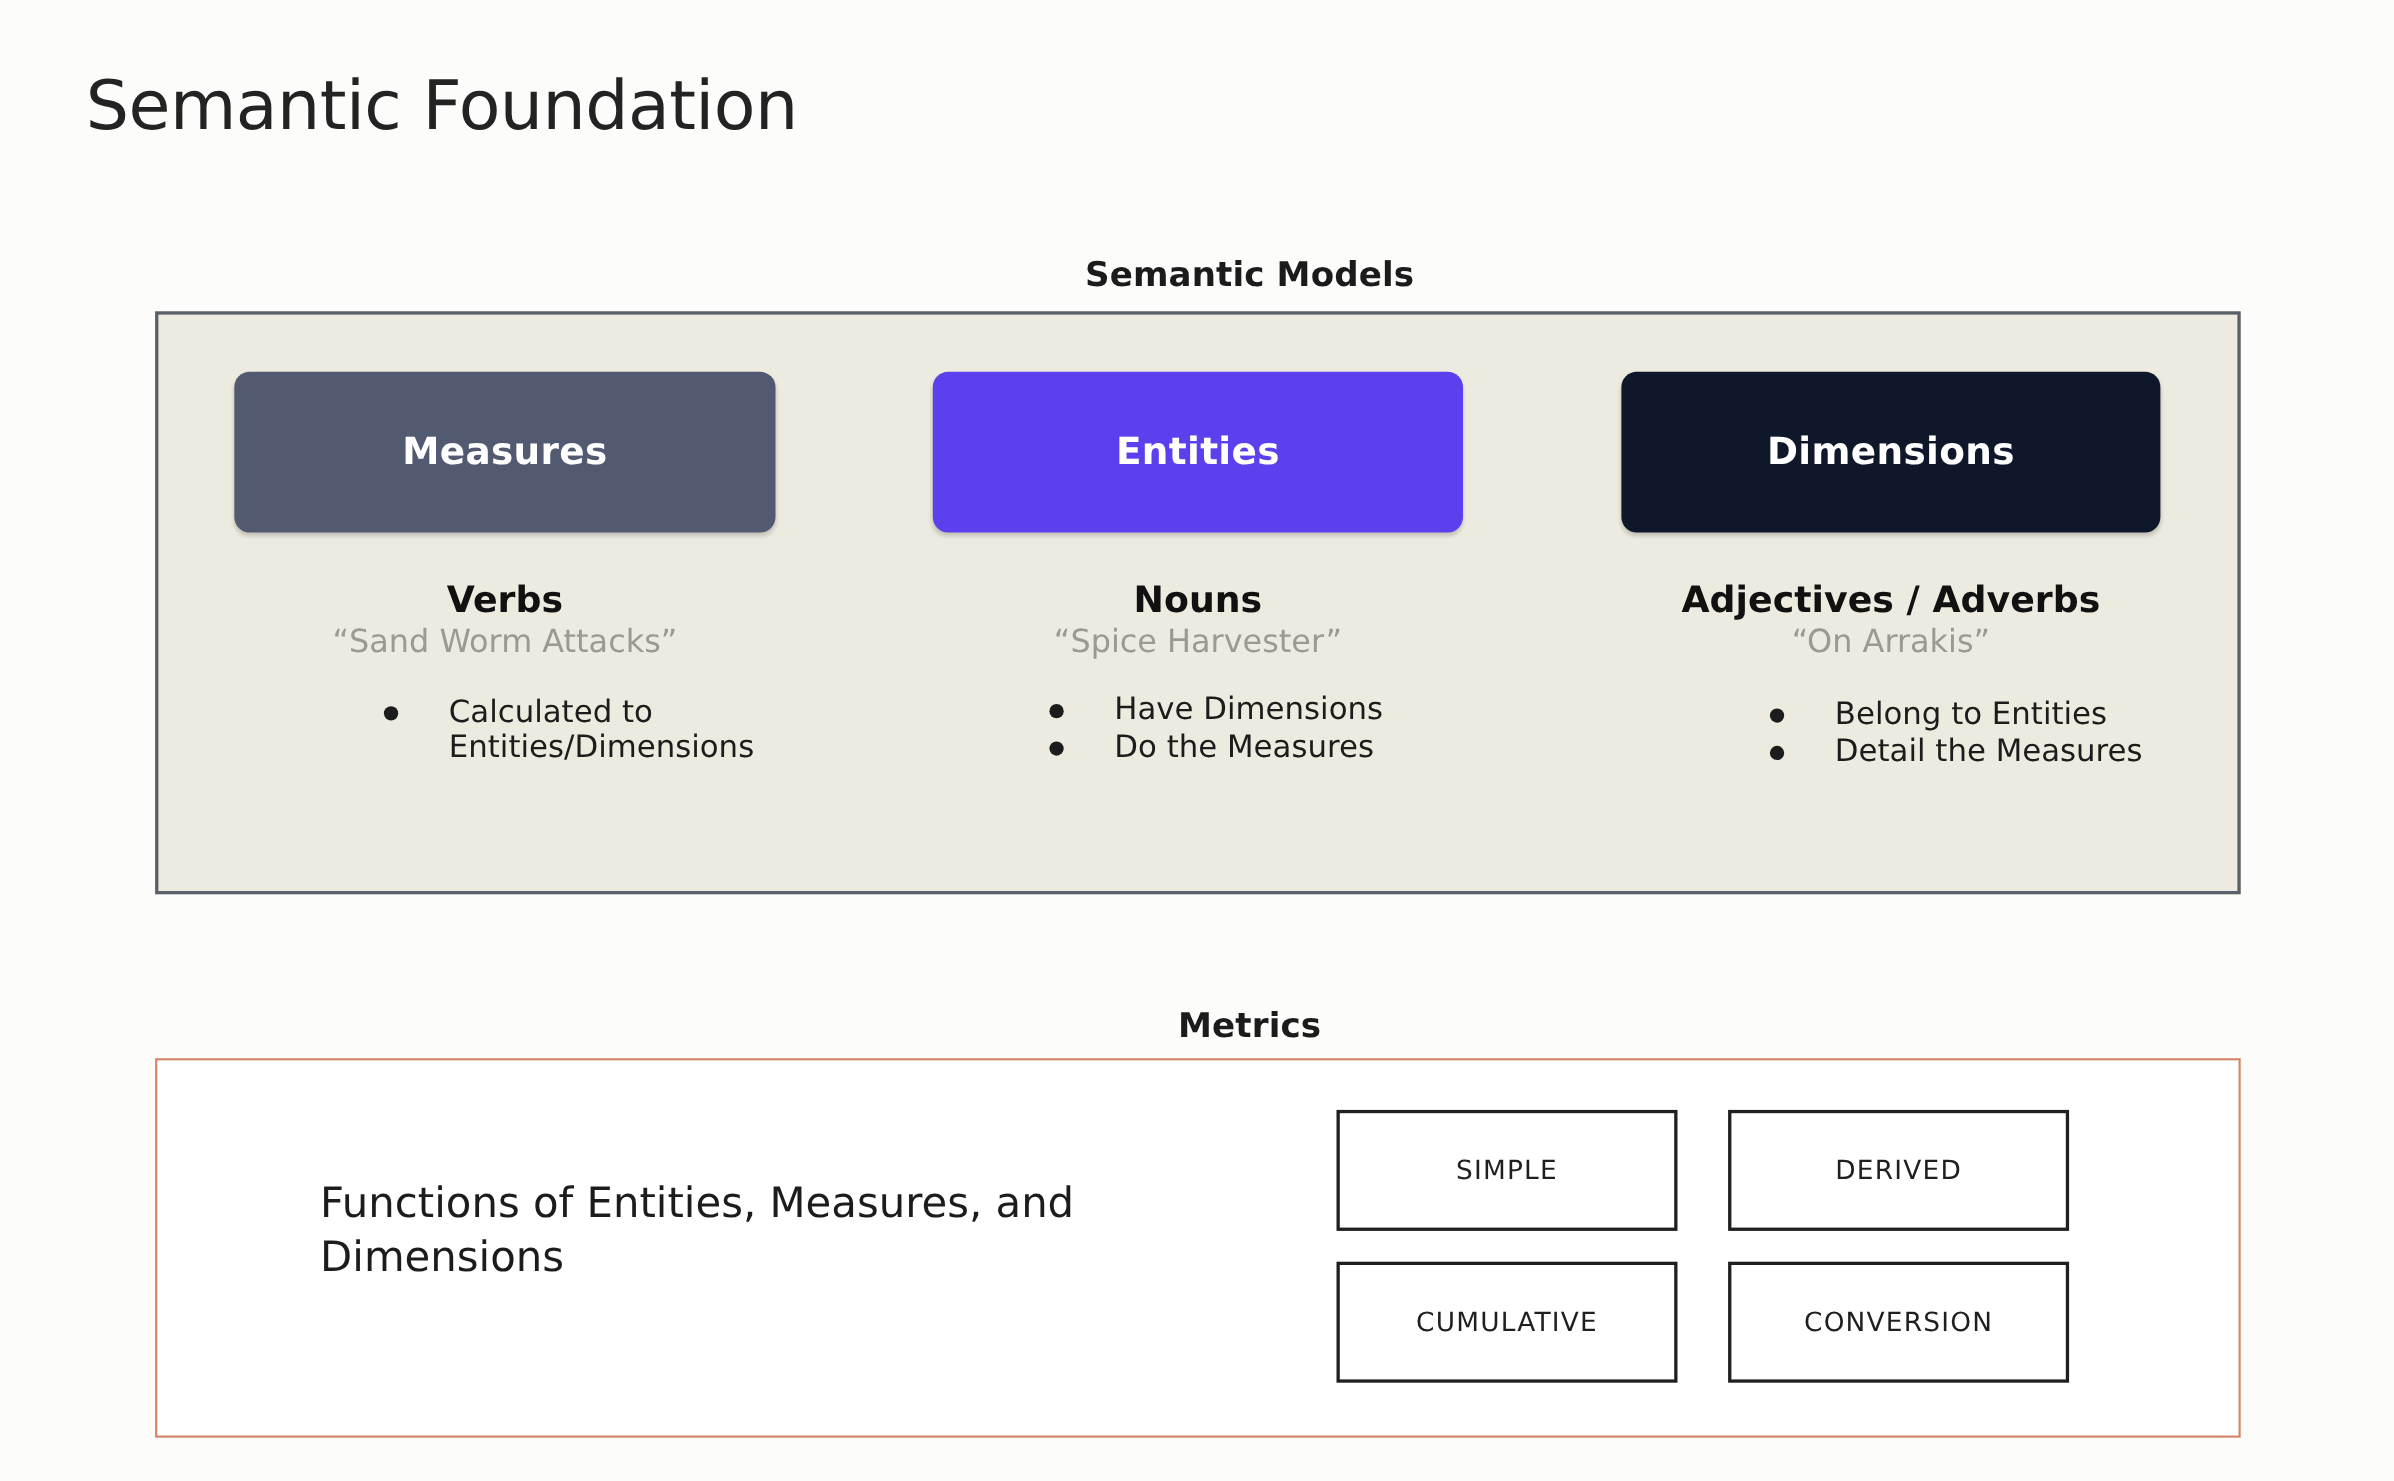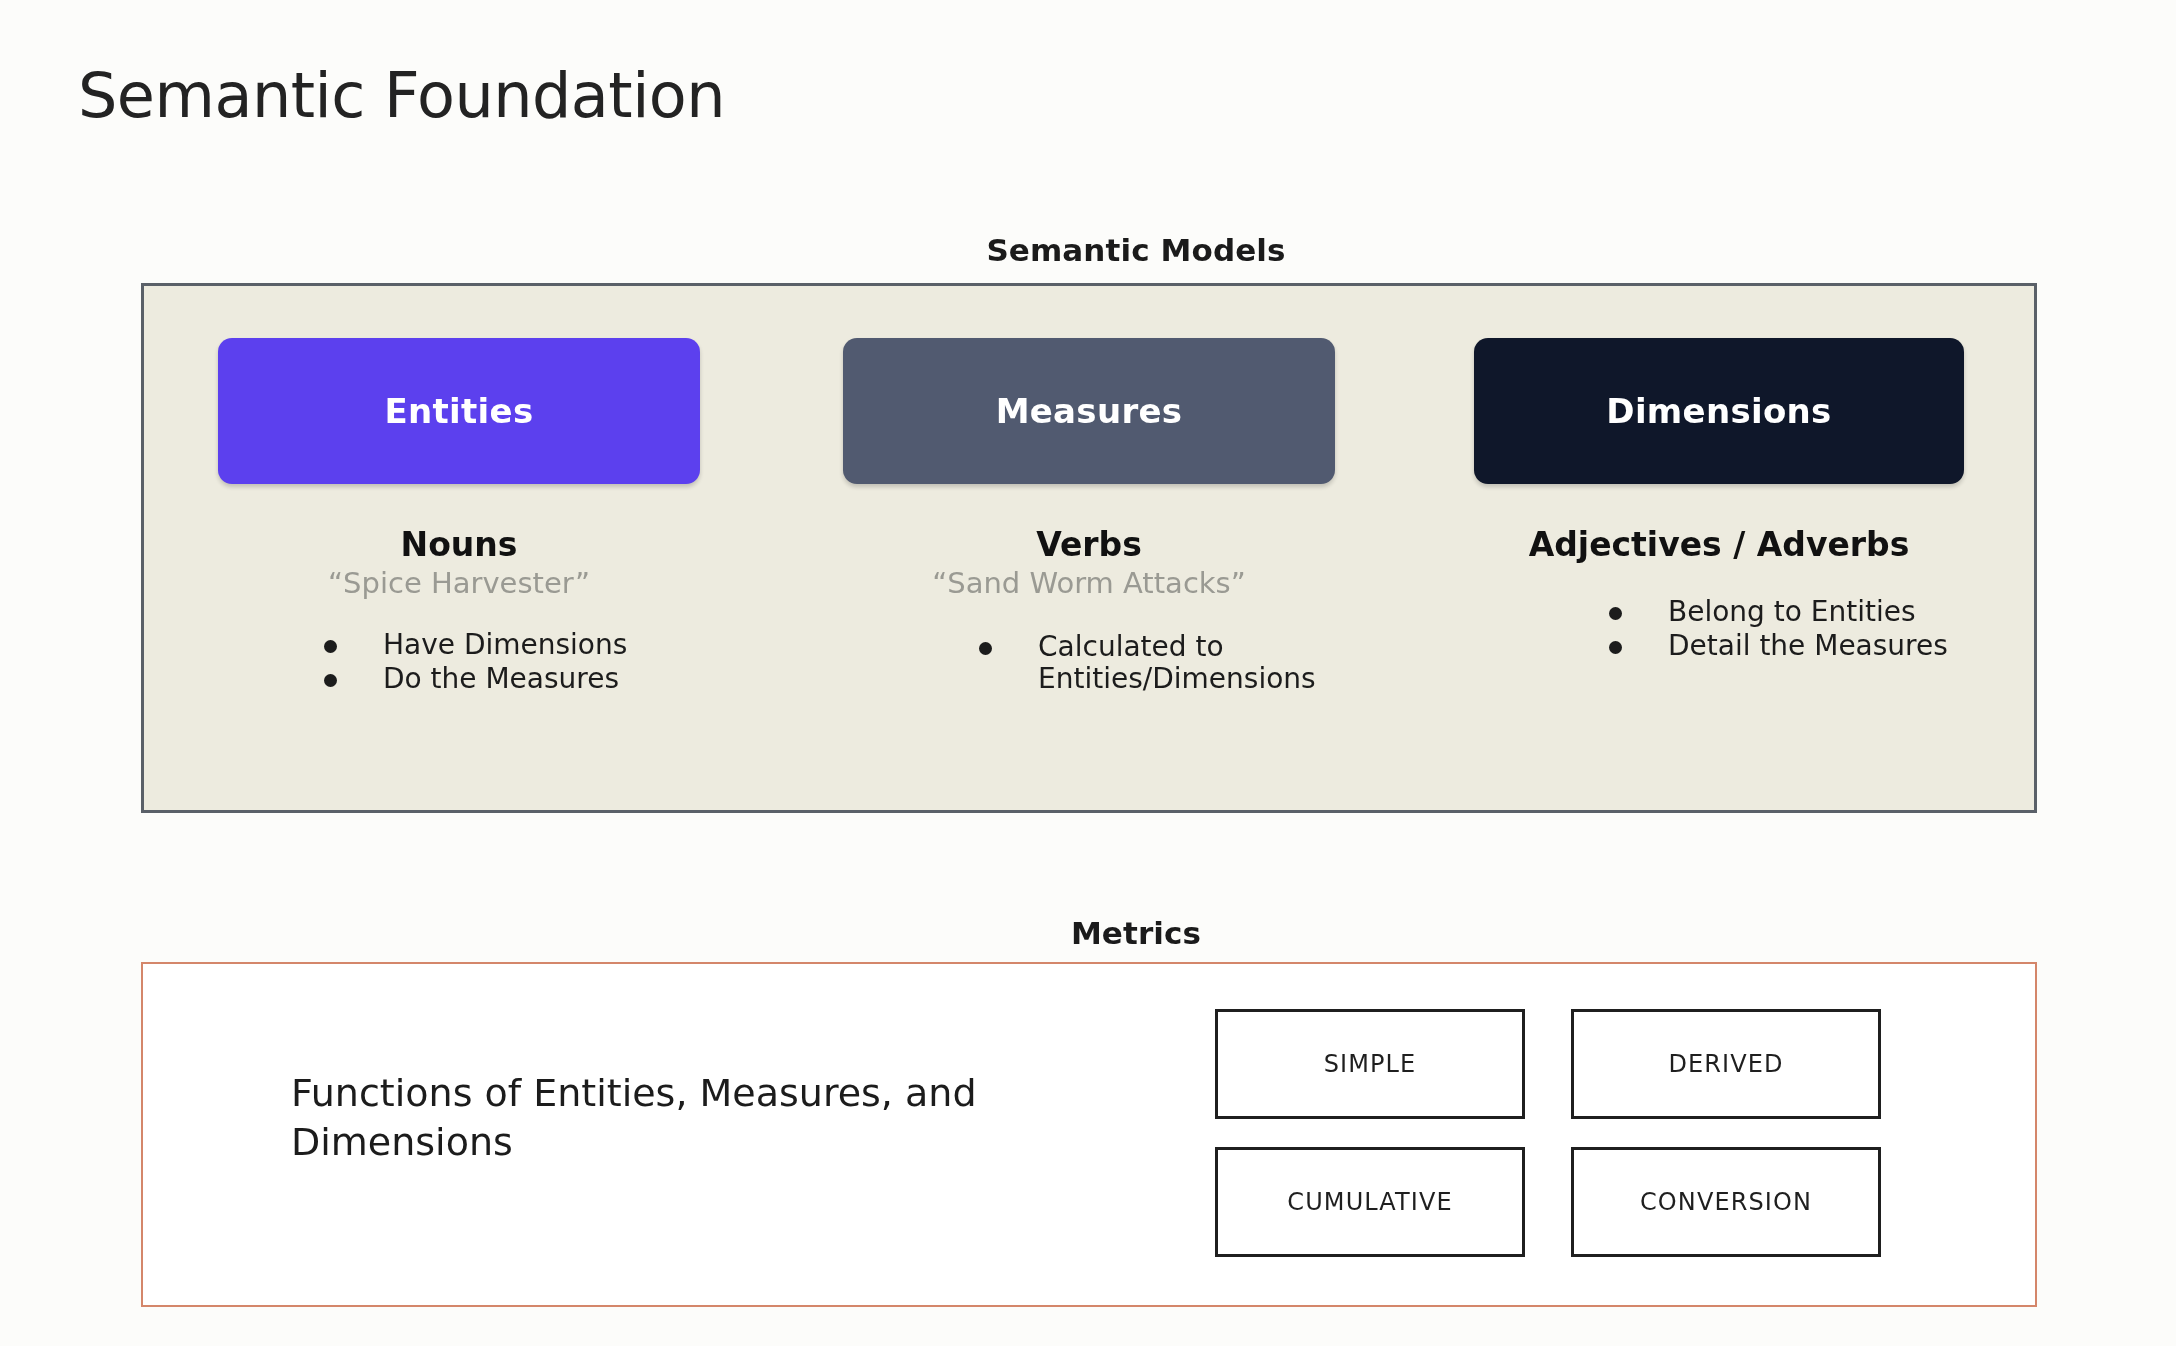--- a/index.html
+++ b/index.html
@@ -169,51 +169,52 @@
 </head>
 <body>
 
 <div class="page-title">Semantic Foundation</div>
 
 <div class="section-label models">Semantic Models</div>
 
 <div class="models-panel">
   <div class="models-grid">
 
+    <div class="model-col c1">
+      <div class="model-chip">Measures</div>
+      <div class="pos-title">Verbs</div>
+      <div class="pos-example">“Sand Worm Attacks”</div>
+      <ul class="bullets">
+        <li>
+          <span class="dot"></span>
+          <span style="max-width:330px;display:inline-block;">Calculated to Entities/Dimensions</span>
+        </li>
+      </ul>
+    </div>
+
     <div class="model-col c0">
       <div class="model-chip">Entities</div>
       <div class="pos-title">Nouns</div>
       <div class="pos-example">“Spice Harvester”</div>
       <ul class="bullets">
         <li>
           <span class="dot"></span>
           <span>Have Dimensions</span>
         </li>
         <li>
           <span class="dot"></span>
           <span>Do the Measures</span>
         </li>
       </ul>
     </div>
 
-    <div class="model-col c1">
-      <div class="model-chip">Measures</div>
-      <div class="pos-title">Verbs</div>
-      <div class="pos-example">“Sand Worm Attacks”</div>
-      <ul class="bullets">
-        <li>
-          <span class="dot"></span>
-          <span style="max-width:330px;display:inline-block;">Calculated to Entities/Dimensions</span>
-        </li>
-      </ul>
-    </div>
-
     <div class="model-col c2">
       <div class="model-chip">Dimensions</div>
       <div class="pos-title">Adjectives / Adverbs</div>
+      <div class="pos-example">“On Arrakis”</div>
       <ul class="bullets">
         <li>
           <span class="dot"></span>
           <span>Belong to Entities</span>
         </li>
         <li>
           <span class="dot"></span>
           <span>Detail the Measures</span>
         </li>
       </ul>

